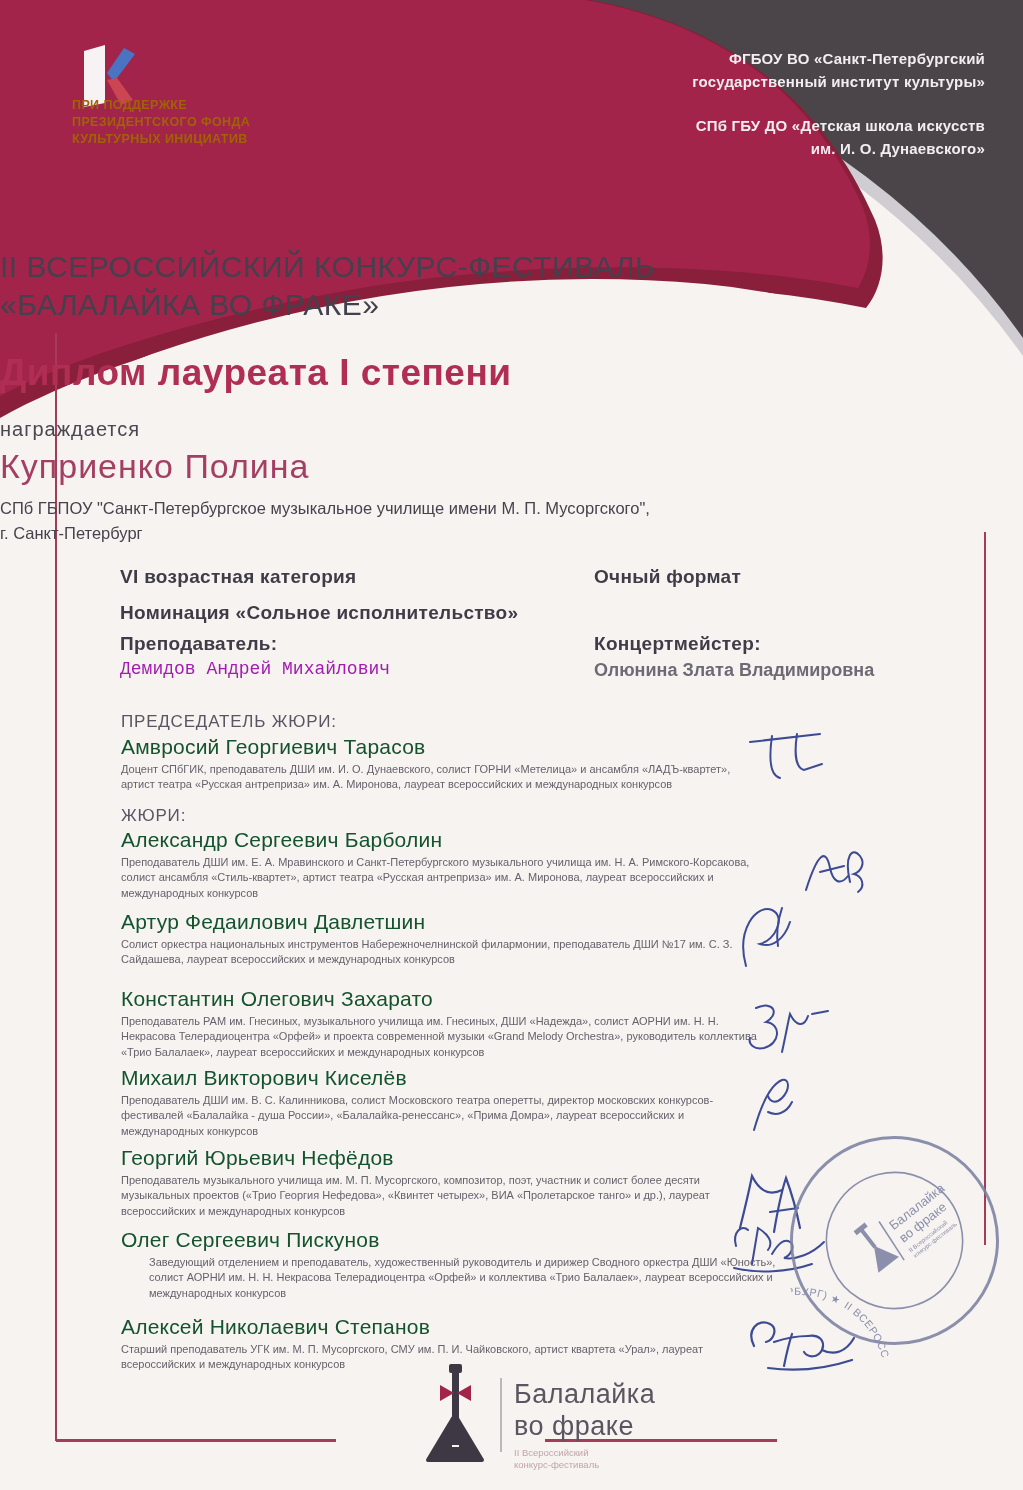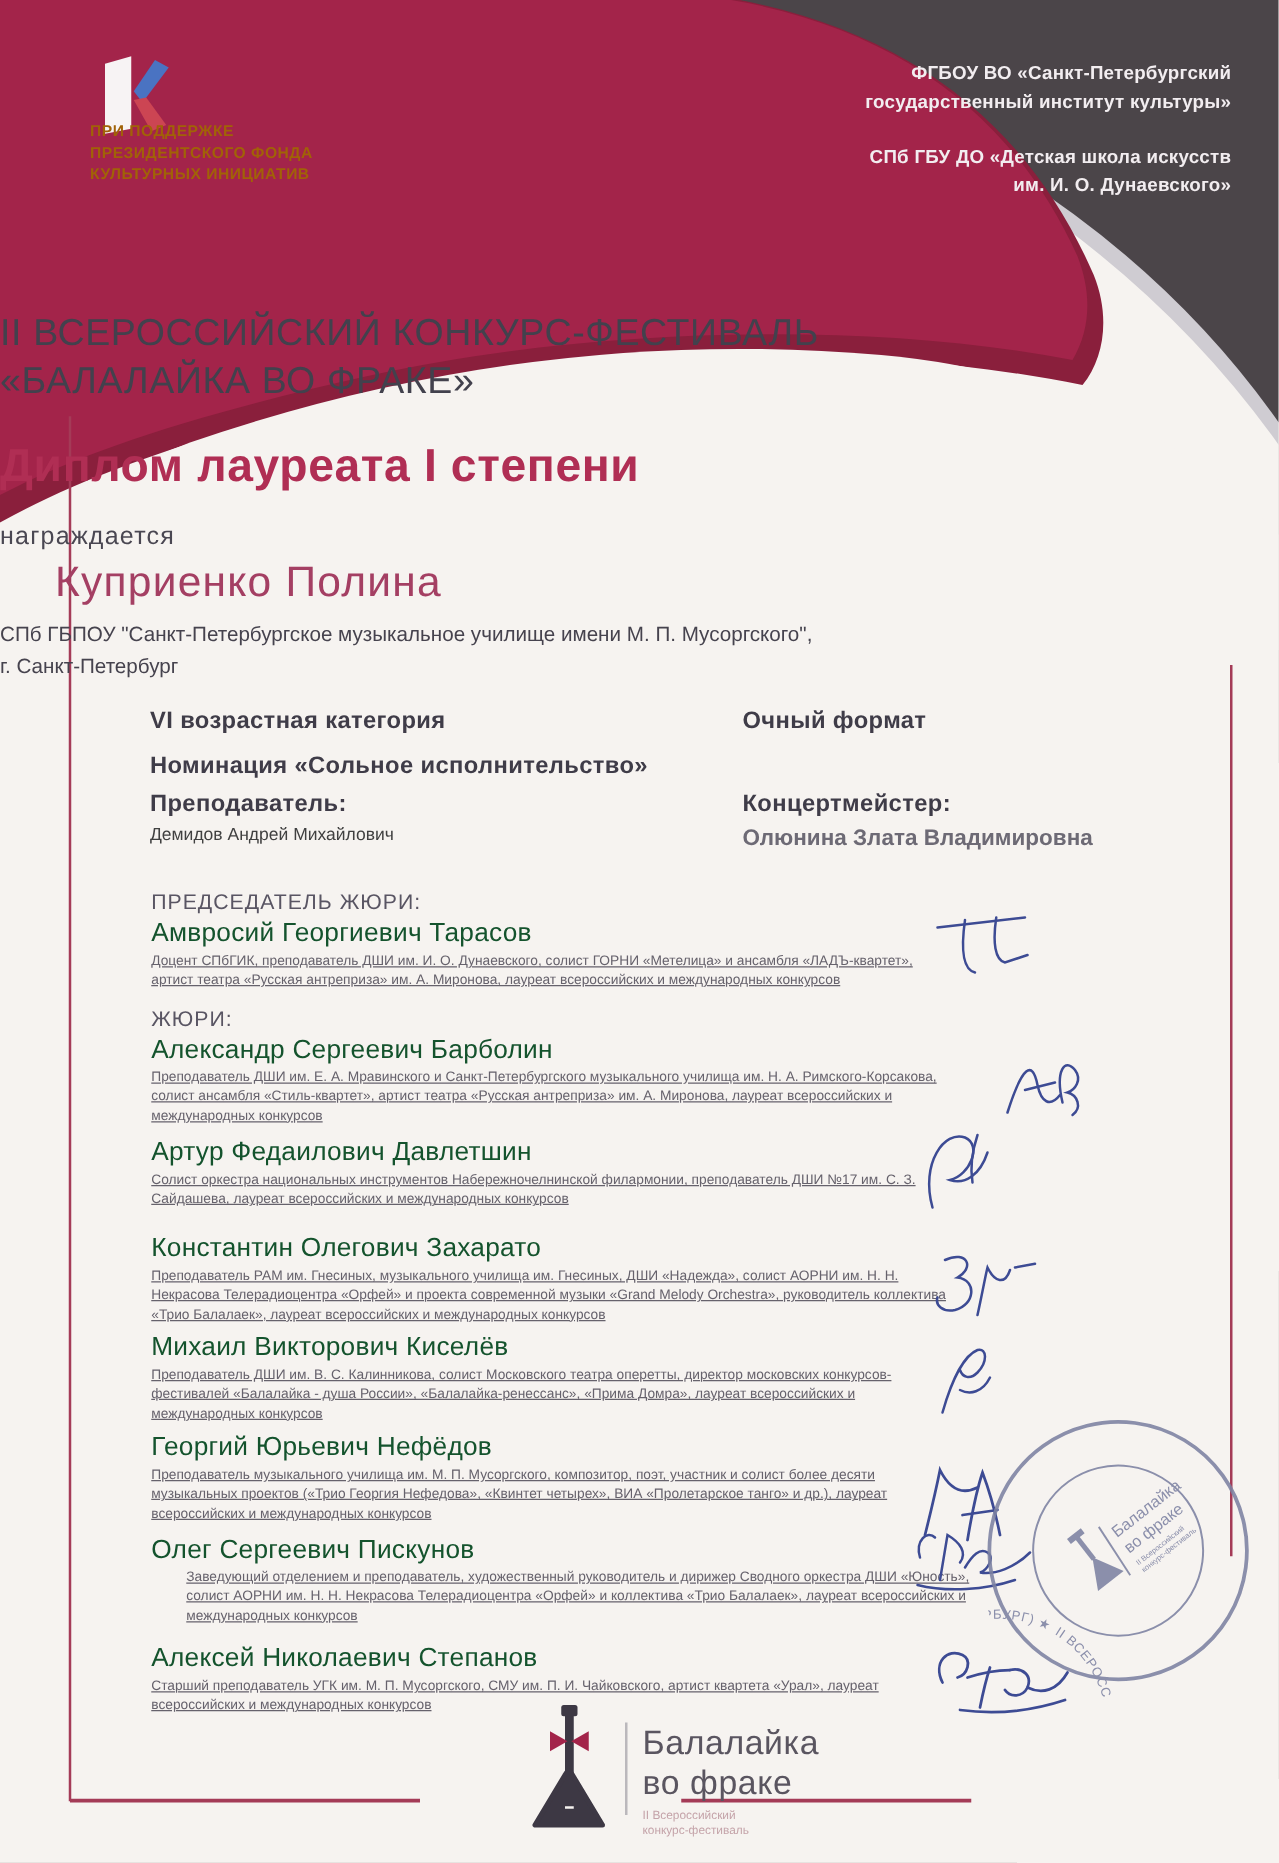--- a/index.html
+++ b/index.html
@@ -20,26 +20,26 @@
   .orgs .gap{height:22px;}
   
   .t-center{left:0;width:865px;}
   .title-line{color:#42414d;font-size:30px;letter-spacing:.5px;}
   .diploma{color:#b02e54;font-size:37px;font-weight:bold;letter-spacing:.5px;}
   .awarded{color:#4a4752;font-size:20px;letter-spacing:1px;}
   .recipient{color:#a43f63;font-size:34px;letter-spacing:1px;}
   .school{color:#46434e;font-size:16.5px;line-height:1.55;}
   
   .d-bold{color:#3f3c48;font-size:19px;font-weight:bold;letter-spacing:.3px;}
-  .d-gray{color:#404040;font-size:14px;}
+  .d-gray{color:#a21caf;font-size:18px;font-family:Liberation Mono, monospace;}
   .d-gray2{color:#6d6a75;font-size:18px;font-weight:bold;}
   
   .j-label{color:#595563;font-size:17px;letter-spacing:.8px;}
   .j-name{color:#14532d;font-size:21px;letter-spacing:.2px;}
-  .j-desc{color:#66626c;font-size:11px;line-height:1.4;width:645px;text-decoration:underline;}
+  .j-desc{color:#66626c;font-size:11px;line-height:1.4;width:645px;}
   
   .bline{background:#a43b57;}
   
   .flog-div{width:2px;height:74px;background:#8b8691;opacity:.55;}
   .f-big{color:#5a5560;font-size:27px;line-height:1.2;letter-spacing:.5px;}
   .f-sub{color:#c4a3a9;font-size:9.5px;line-height:1.3;margin-top:4px;}
   .stamp{opacity:.88;transform:rotate(-14deg);}
   .sig{pointer-events:none;}
 </style>
 </head>
@@ -76,21 +76,21 @@
     <span style="display:block">государственный институт культуры»</span>
     <div class="gap"></div>
     <span style="display:block">СПб ГБУ ДО «Детская школа искусств</span>
     <span style="display:block">им. И. О. Дунаевского»</span>
   </div>
 
   <div class="abs t-center title-line" style="top:250px;">II ВСЕРОССИЙСКИЙ КОНКУРС-ФЕСТИВАЛЬ</div>
   <div class="abs t-center title-line" style="top:288px;">«БАЛАЛАЙКА ВО ФРАКЕ»</div>
   <div class="abs t-center diploma" style="top:352px;">Диплом лауреата I степени</div>
   <div class="abs t-center awarded" style="top:418px;">награждается</div>
-  <div class="abs t-center recipient" style="top:447px;padding-left:44px;">Куприенко Полина</div>
+  <div class="abs t-center recipient" style="top:447px;">Куприенко Полина</div>
   <div class="abs t-center school" style="top:496px;">СПб ГБПОУ "Санкт-Петербургское музыкальное училище имени М. П. Мусоргского",</div>
   <div class="abs t-center school" style="top:521px;">г. Санкт-Петербург</div>
 
   <div class="abs d-bold" style="left:120px;top:566px;">VI возрастная категория</div>
   <div class="abs d-bold" style="left:594px;top:566px;">Очный формат</div>
   <div class="abs d-bold" style="left:120px;top:602px;">Номинация «Сольное исполнительство»</div>
   <div class="abs d-bold" style="left:120px;top:633px;">Преподаватель:</div>
   <div class="abs d-gray" style="left:120px;top:659px;">Демидов Андрей Михайлович</div>
   <div class="abs d-bold" style="left:594px;top:633px;">Концертмейстер:</div>
   <div class="abs d-gray2" style="left:594px;top:660px;">Олюнина Злата Владимировна</div>

